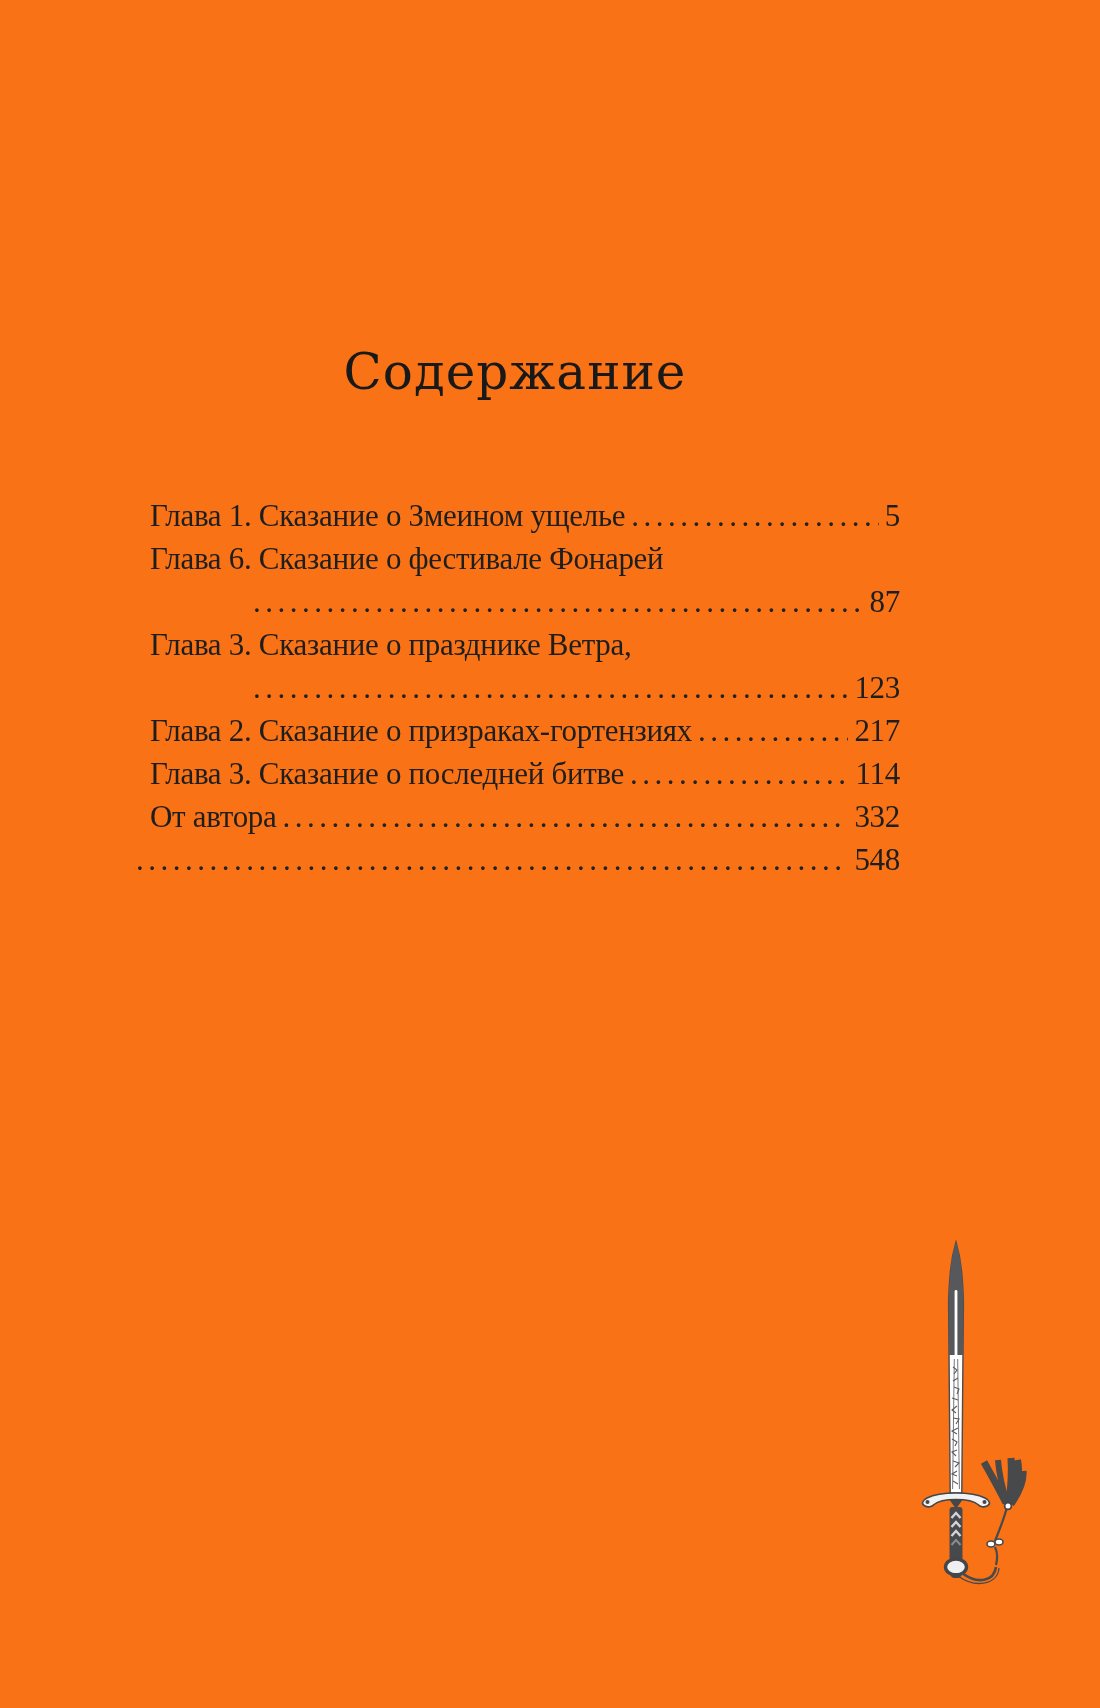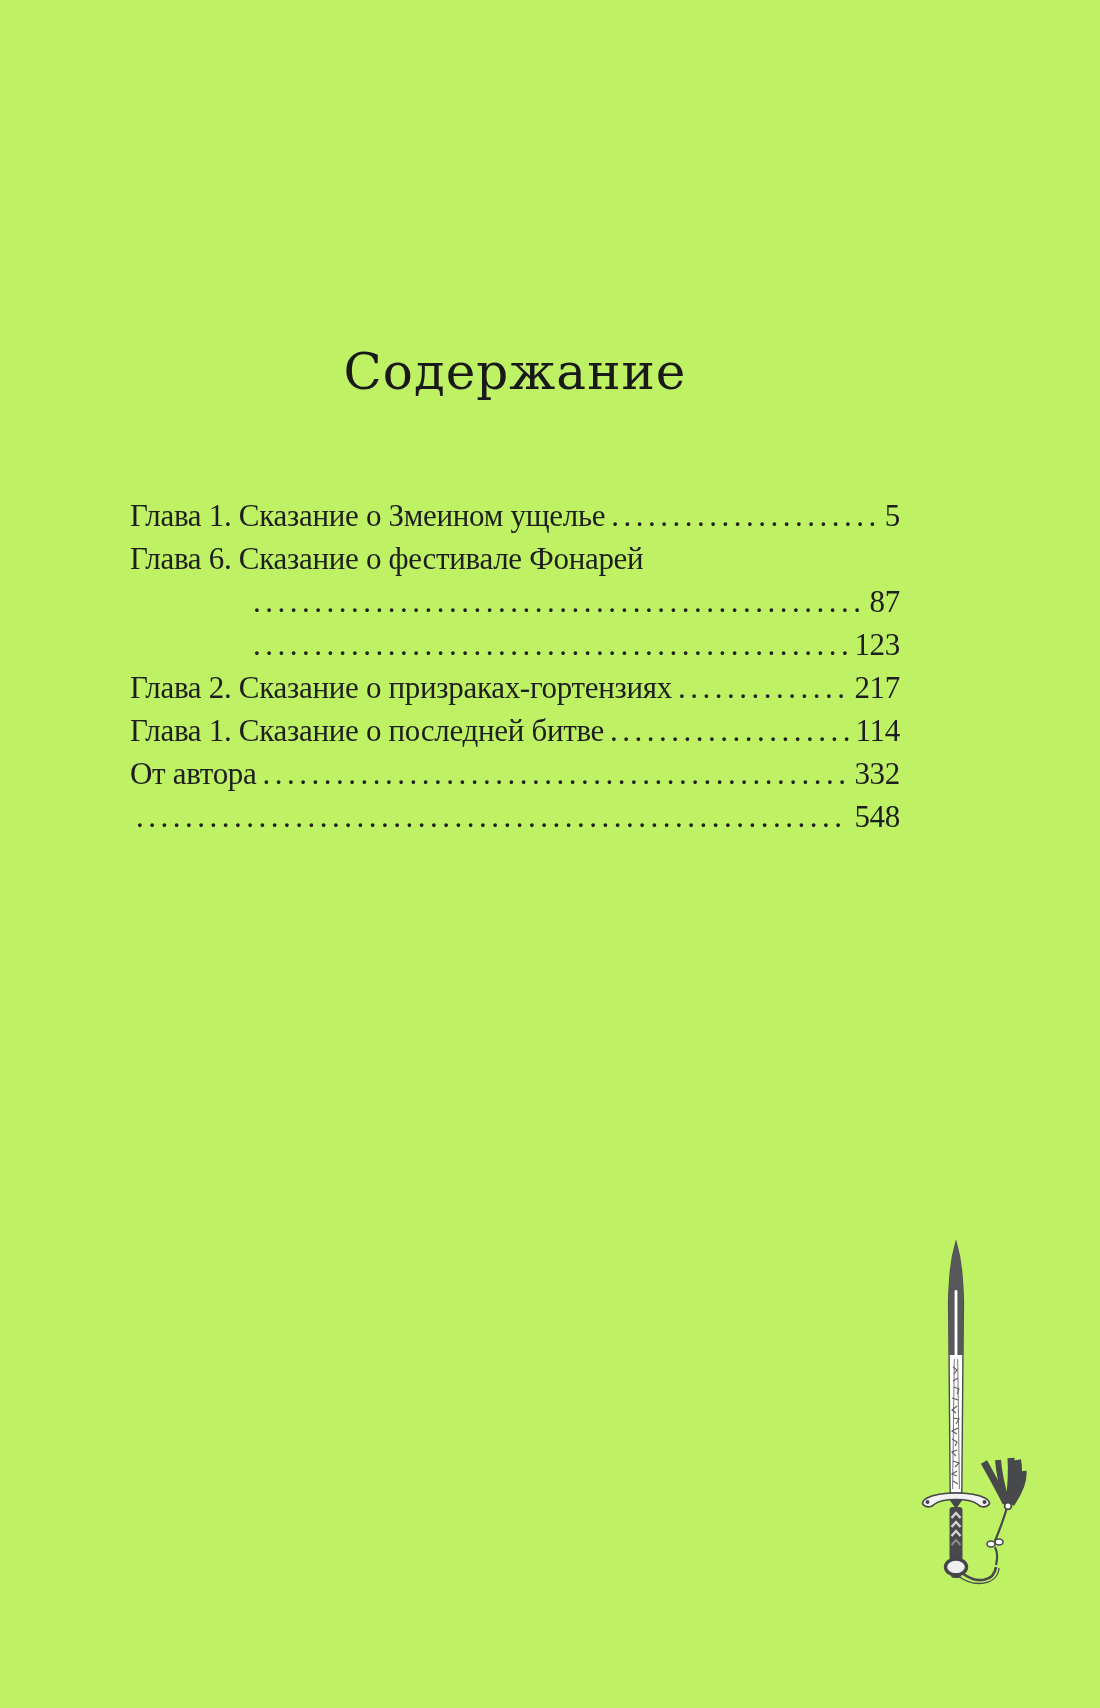--- a/index.html
+++ b/index.html
@@ -1,20 +1,20 @@
 <!DOCTYPE html>
 <html><head>
 <meta charset="utf-8">
 <style>
   html,body{margin:0;padding:0;background:#e9e9e9;}
   .page{
     position:relative;
     width:1100px;height:1708px;
     margin:0 auto;
-    background:#bef264;
+    background:#f97316;
     font-family:"Liberation Serif", serif;
     color:#1e1e1e;
     overflow:hidden;
   }
   .toc-title{
     position:absolute;
     left:130px;width:770px;top:346px;
     text-align:center;
     font-family:"DejaVu Serif", serif;
     font-size:50px;
@@ -31,21 +31,21 @@
   }
   .toc-line{
     display:flex;
     align-items:baseline;
     height:43px;
     line-height:43px;
     white-space:nowrap;
     overflow:hidden;
   }
   .toc-line.cont{padding-left:117px;}
-  .toc-label{flex:0 0 auto;}
+  .toc-label{flex:0 0 auto;margin-left:20px;}
   .toc-dots{
     flex:1 1 auto;
     overflow:hidden;
     min-width:16px;
     margin:0 6px;
     letter-spacing:4.5px;
     color:#222;
   }
   .toc-page{flex:0 0 auto;}
   .sword{
@@ -67,31 +67,34 @@
         <span class="toc-dots">........................................................................................................................</span>
         <span class="toc-page">5</span>
       </div>
       <div class="toc-line">
         <span class="toc-label">Глава 6. Сказание о фестивале Фонарей</span>
       </div>
       <div class="toc-line cont">
         <span class="toc-dots">........................................................................................................................</span>
         <span class="toc-page">87</span>
       </div>
+      <div class="toc-line">
+        <span class="toc-label">Глава 3. Сказание о празднике Ветра,</span>
+      </div>
       <div class="toc-line cont">
         <span class="toc-dots">........................................................................................................................</span>
         <span class="toc-page">123</span>
       </div>
       <div class="toc-line">
         <span class="toc-label">Глава 2. Сказание о призраках-гортензиях</span>
         <span class="toc-dots">........................................................................................................................</span>
         <span class="toc-page">217</span>
       </div>
       <div class="toc-line">
-        <span class="toc-label">Глава 1. Сказание о последней битве</span>
+        <span class="toc-label">Глава 3. Сказание о последней битве</span>
         <span class="toc-dots">........................................................................................................................</span>
         <span class="toc-page">114</span>
       </div>
       <div class="toc-line">
         <span class="toc-label">От автора</span>
         <span class="toc-dots">........................................................................................................................</span>
         <span class="toc-page">332</span>
       </div>
       <div class="toc-line">
         <span class="toc-dots">........................................................................................................................</span>

